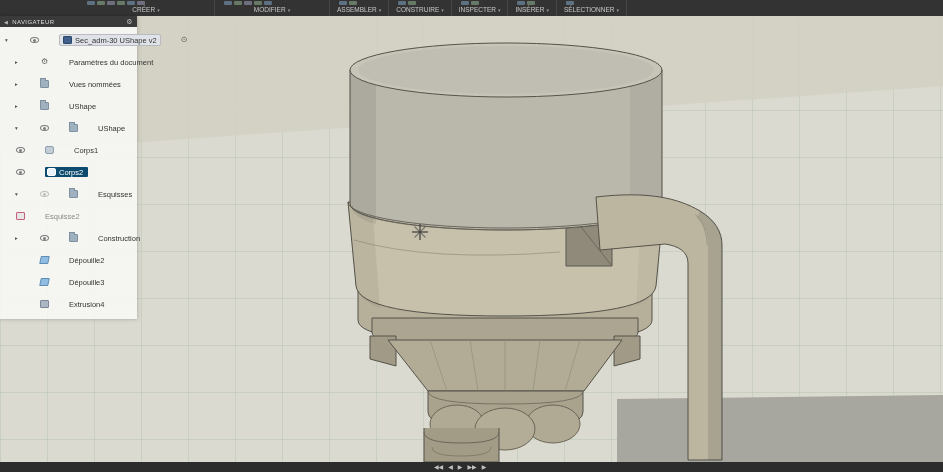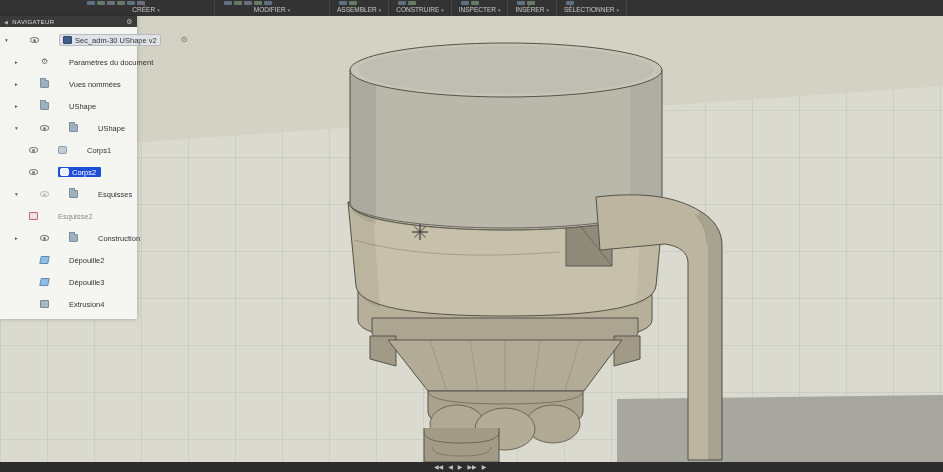--- a/index.html
+++ b/index.html
@@ -34,21 +34,21 @@
     background:rgba(248,248,246,.88);box-shadow:0 0 4px rgba(0,0,0,.25);
     padding-bottom:4px;}
   .bheader{height:11px;background:#3a3a3a;color:#ddd;display:flex;
     align-items:center;gap:4px;padding:0 4px;font-size:6px;letter-spacing:.4px;}
   .bh-back{font-size:5px;color:#bbb}
   .bh-title{flex:1}
   .bh-gear{font-size:7px;color:#bbb;cursor:default}
   .btree{padding-top:2px}
   .brow{display:flex;align-items:center;height:22px;font-size:7.5px;color:#333;
     padding-left:3px;gap:20px;white-space:nowrap;cursor:default}
-  .i1{padding-left:13px}.i2{padding-left:29px}
+  .i1{padding-left:13px}.i2{padding-left:16px}
   .exp{width:7px;flex:none;font-size:5.5px;color:#555;text-align:center;line-height:7px}
   .eye{position:relative;display:inline-block;width:9px;height:6px;flex:none}
   .eye::before{content:"";position:absolute;inset:0;border:1px solid #7a7a7a;border-radius:50%}
   .eye::after{content:"";position:absolute;left:3px;top:1.5px;width:3px;height:3px;
     background:#7a7a7a;border-radius:50%}
   .eye.dim{opacity:.45}
   .fi{display:inline-block;width:9px;height:8px;flex:none;border-radius:1px;box-sizing:border-box}
   .fi-doc{background:#3e5f8a;border:1px solid #2e4868}
   .fi-folder{background:#9fb0bf;border:1px solid #7e8fa0;position:relative}
   .fi-folder::before{content:"";position:absolute;top:-3px;left:-1px;width:4px;height:2px;
@@ -56,21 +56,21 @@
   .fi-body{background:#c2cdd6;border:1px solid #8da0b0;border-radius:2px}
   .fi-body-sel{background:#eaf2fa;border:1px solid #ffffff;border-radius:2px}
   .fi-sketch{background:#e6e6e6;border:1px solid #c75f7d}
   .fi-draft{background:#8fbce2;border:1px solid #5f8cb2;transform:skewX(-12deg)}
   .fi-extrude{background:#aab6c2;border:1px solid #7a8692}
   .glyph{width:9px;flex:none;font-size:8px;line-height:8px;color:#666;text-align:center}
   .lbl{color:#333}
   .lbl.dim{color:#8a8a8a}
   .pill{display:flex;align-items:center;gap:3px;background:#dfe3e8;
     border:1px solid #b8bcc2;border-radius:2px;padding:0 3px;height:10px}
-  .sel{display:flex;align-items:center;gap:3px;background:#1d4ed8;border-radius:1px;
+  .sel{display:flex;align-items:center;gap:3px;background:#0c4a6e;border-radius:1px;
     padding:0 5px 0 2px;height:10px}
   .sel .lbl{color:#fff}
   .radio{margin-left:auto;margin-right:5px;font-size:8px;color:#555;line-height:8px}
 
   
   #timeline{position:absolute;left:0;bottom:0;width:943px;height:10px;
     background:#2c2c2c;z-index:3;}
   .tl-controls{position:absolute;left:434px;top:0;height:10px;display:flex;
     gap:5px;align-items:center}
   .tl-btn{background:none;border:none;color:#c2c2c2;font-size:6px;line-height:10px;

